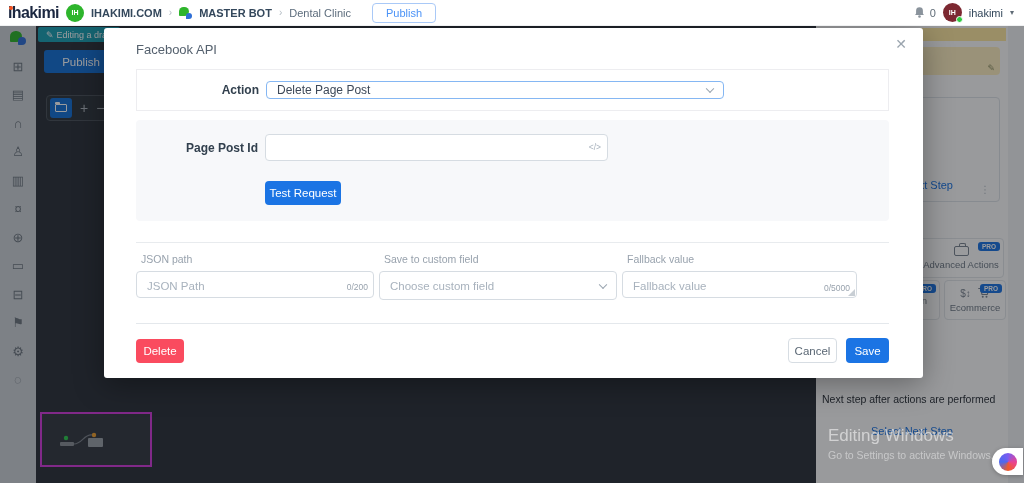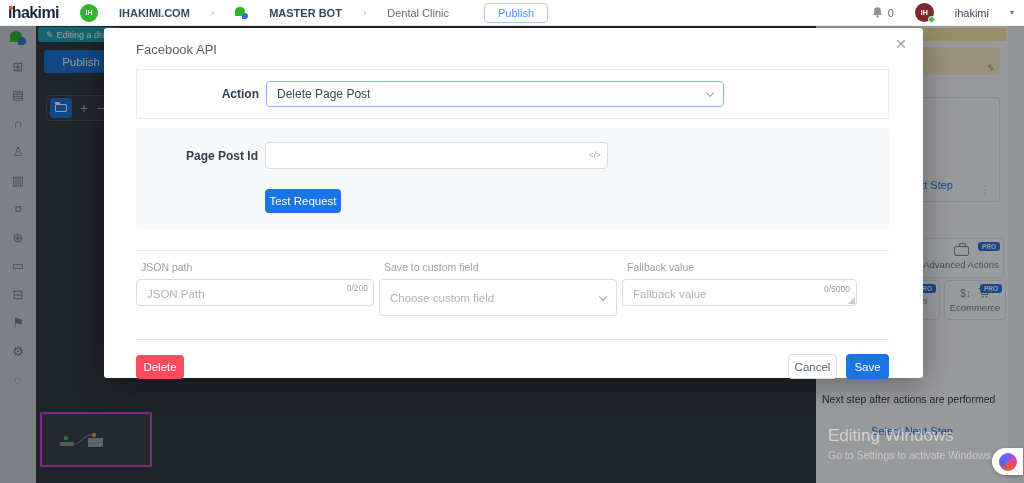--- a/index.html
+++ b/index.html
@@ -1,21 +1,21 @@
 <!DOCTYPE html>
 <html><head>
 <meta charset="utf-8">
 <style>
   * { margin:0; padding:0; box-sizing:border-box; }
   html,body { width:1024px; height:483px; overflow:hidden; background:#fff;
     font-family:"Liberation Sans", sans-serif; }
 
   
   .topbar { position:relative; height:26px; background:#fff; display:flex; align-items:center;
-    padding:0 10px 0 8px; gap:21px; font-size:11px; color:#33475b; z-index:20;
+    padding:0 10px 0 8px; gap:7px; font-size:11px; color:#33475b; z-index:20;
     border-bottom:1px solid #f0f1f2; }
   .logo { position:relative; font-size:16px; font-weight:bold; letter-spacing:-0.6px; color:#1b2740; }
   .logo-dot { position:absolute; left:1px; top:2px; width:4px; height:4px; border-radius:50%; background:#f4511e; }
   .avatar { width:18px; height:18px; border-radius:50%; background:#2eb52c; color:#fff;
     font-size:7px; font-weight:bold; display:flex; align-items:center; justify-content:center; flex:0 0 auto; }
   .crumb-b { font-weight:bold; }
   .crumb-sep { color:#b4bcc4; font-size:10px; }
   .chaticon { position:relative; width:13px; height:12px; flex:0 0 auto; }
   .chaticon::before { content:""; position:absolute; left:0; top:0; width:10px; height:9px;
     background:#2eb52c; border-radius:5px 5px 5px 1px; }
@@ -96,21 +96,21 @@
   .assist-orb { width:18px; height:18px; border-radius:50%;
     background:conic-gradient(#7b5cf0,#e84393,#f05a28,#4a69f0,#7b5cf0); }
 
   
   .modal { position:absolute; left:104px; top:28px; width:819px; height:350px; background:#fff;
     border-radius:3px; box-shadow:0 6px 30px rgba(0,0,0,0.35); z-index:10; font-size:12px; color:#3c4858; }
   .m-title { padding:14px 0 0 32px; font-size:13px; color:#55616e; }
   .m-close { position:absolute; top:8px; right:16px; font-size:14px; color:#9aa4ae; cursor:pointer; }
   .m-sec1 { margin:12px 34px 0 32px; border:1px solid #ededf0; padding:11px 0; display:flex; align-items:center; }
   .m-label { width:122px; text-align:right; font-weight:bold; color:#32404e; margin-right:7px; flex:0 0 auto; }
-  .selectbox { position:relative; height:26px; border-radius:4px; display:flex; align-items:center;
+  .selectbox { position:relative; height:18px; border-radius:4px; display:flex; align-items:center;
     padding:0 22px 0 10px; background:#fff; cursor:pointer; }
   .sel-action { width:458px; border:1px solid #85b7f3; }
   .chev { position:absolute; right:10px; top:50%; width:6px; height:6px;
     border-right:1.4px solid #9aa5b0; border-bottom:1.4px solid #9aa5b0;
     transform:translateY(-70%) rotate(45deg); }
   .m-sec2 { margin:9px 34px 0 32px; background:#f7f8fa; border-radius:4px; padding:14px 0 7px; }
   .m-row { display:flex; align-items:center; }
   .txt-input { height:27px; border:1px solid #d6dce2; border-radius:4px; padding:0 24px 0 10px;
     font-size:12px; color:#3c4858; background:#fff; width:343px; font-family:"Liberation Sans",sans-serif; }
   .txt-input::placeholder { color:#a8b2bd; }
@@ -119,22 +119,22 @@
   .test-btn { margin:20px 0 9px 129px; width:76px; height:24px; background:#1b74e4; color:#fff;
     border:none; border-radius:4px; font-size:11.5px; display:block; }
   .m-map { margin:21px 34px 0 32px; border-top:1px solid #e8ebee; padding-top:10px; }
   .map-headers { display:flex; gap:5px; font-size:10.5px; color:#98a2ad; }
   .map-headers span { padding-left:5px; }
   .mh1 { width:238px; } .mh2 { width:238px; } .mh3 { width:235px; }
   .map-row { display:flex; gap:5px; margin-top:6px; }
   .map-input { width:238px; height:27px; border:1px solid #d6dce2; border-radius:4px; padding:2px 10px 0;
     font-size:11.5px; color:#3c4858; font-family:"Liberation Sans",sans-serif; }
   .map-input::placeholder { color:#a8b2bd; }
-  .counter { position:absolute; top:4px; right:6px; font-size:8.5px; color:#98a2ad; }
-  .sel-field { width:238px; border:1px solid #d6dce2; color:#a8b2bd; font-size:11.5px; height:37px; }
+  .counter { position:absolute; top:11px; right:6px; font-size:8.5px; color:#98a2ad; }
+  .sel-field { width:238px; border:1px solid #d6dce2; color:#a8b2bd; font-size:11.5px; height:29px; }
   .fb-area { position:relative; width:235px; height:27px; border:1px solid #d6dce2; border-radius:4px;
     background:#fff; display:flex; align-items:center; padding:2px 10px 0; color:#a8b2bd; font-size:11.5px; }
   .resize-corner { position:absolute; right:1px; bottom:1px; width:0; height:0;
     border-left:7px solid transparent; border-bottom:7px solid #c8ced4; }
   .m-divider { margin:23px 34px 0 32px; border-top:1px solid #e4e8ec; }
   .m-footer { margin:14px 34px 0 32px; display:flex; justify-content:space-between; align-items:center; }
   .btn { border:none; border-radius:4px; font-size:11.5px; height:24px; cursor:pointer;
     font-family:"Liberation Sans",sans-serif;text-align:center; }
   .del-btn { background:#fa4b5f; color:#fff; width:48px; }
   .foot-right { display:flex; gap:9px; }

